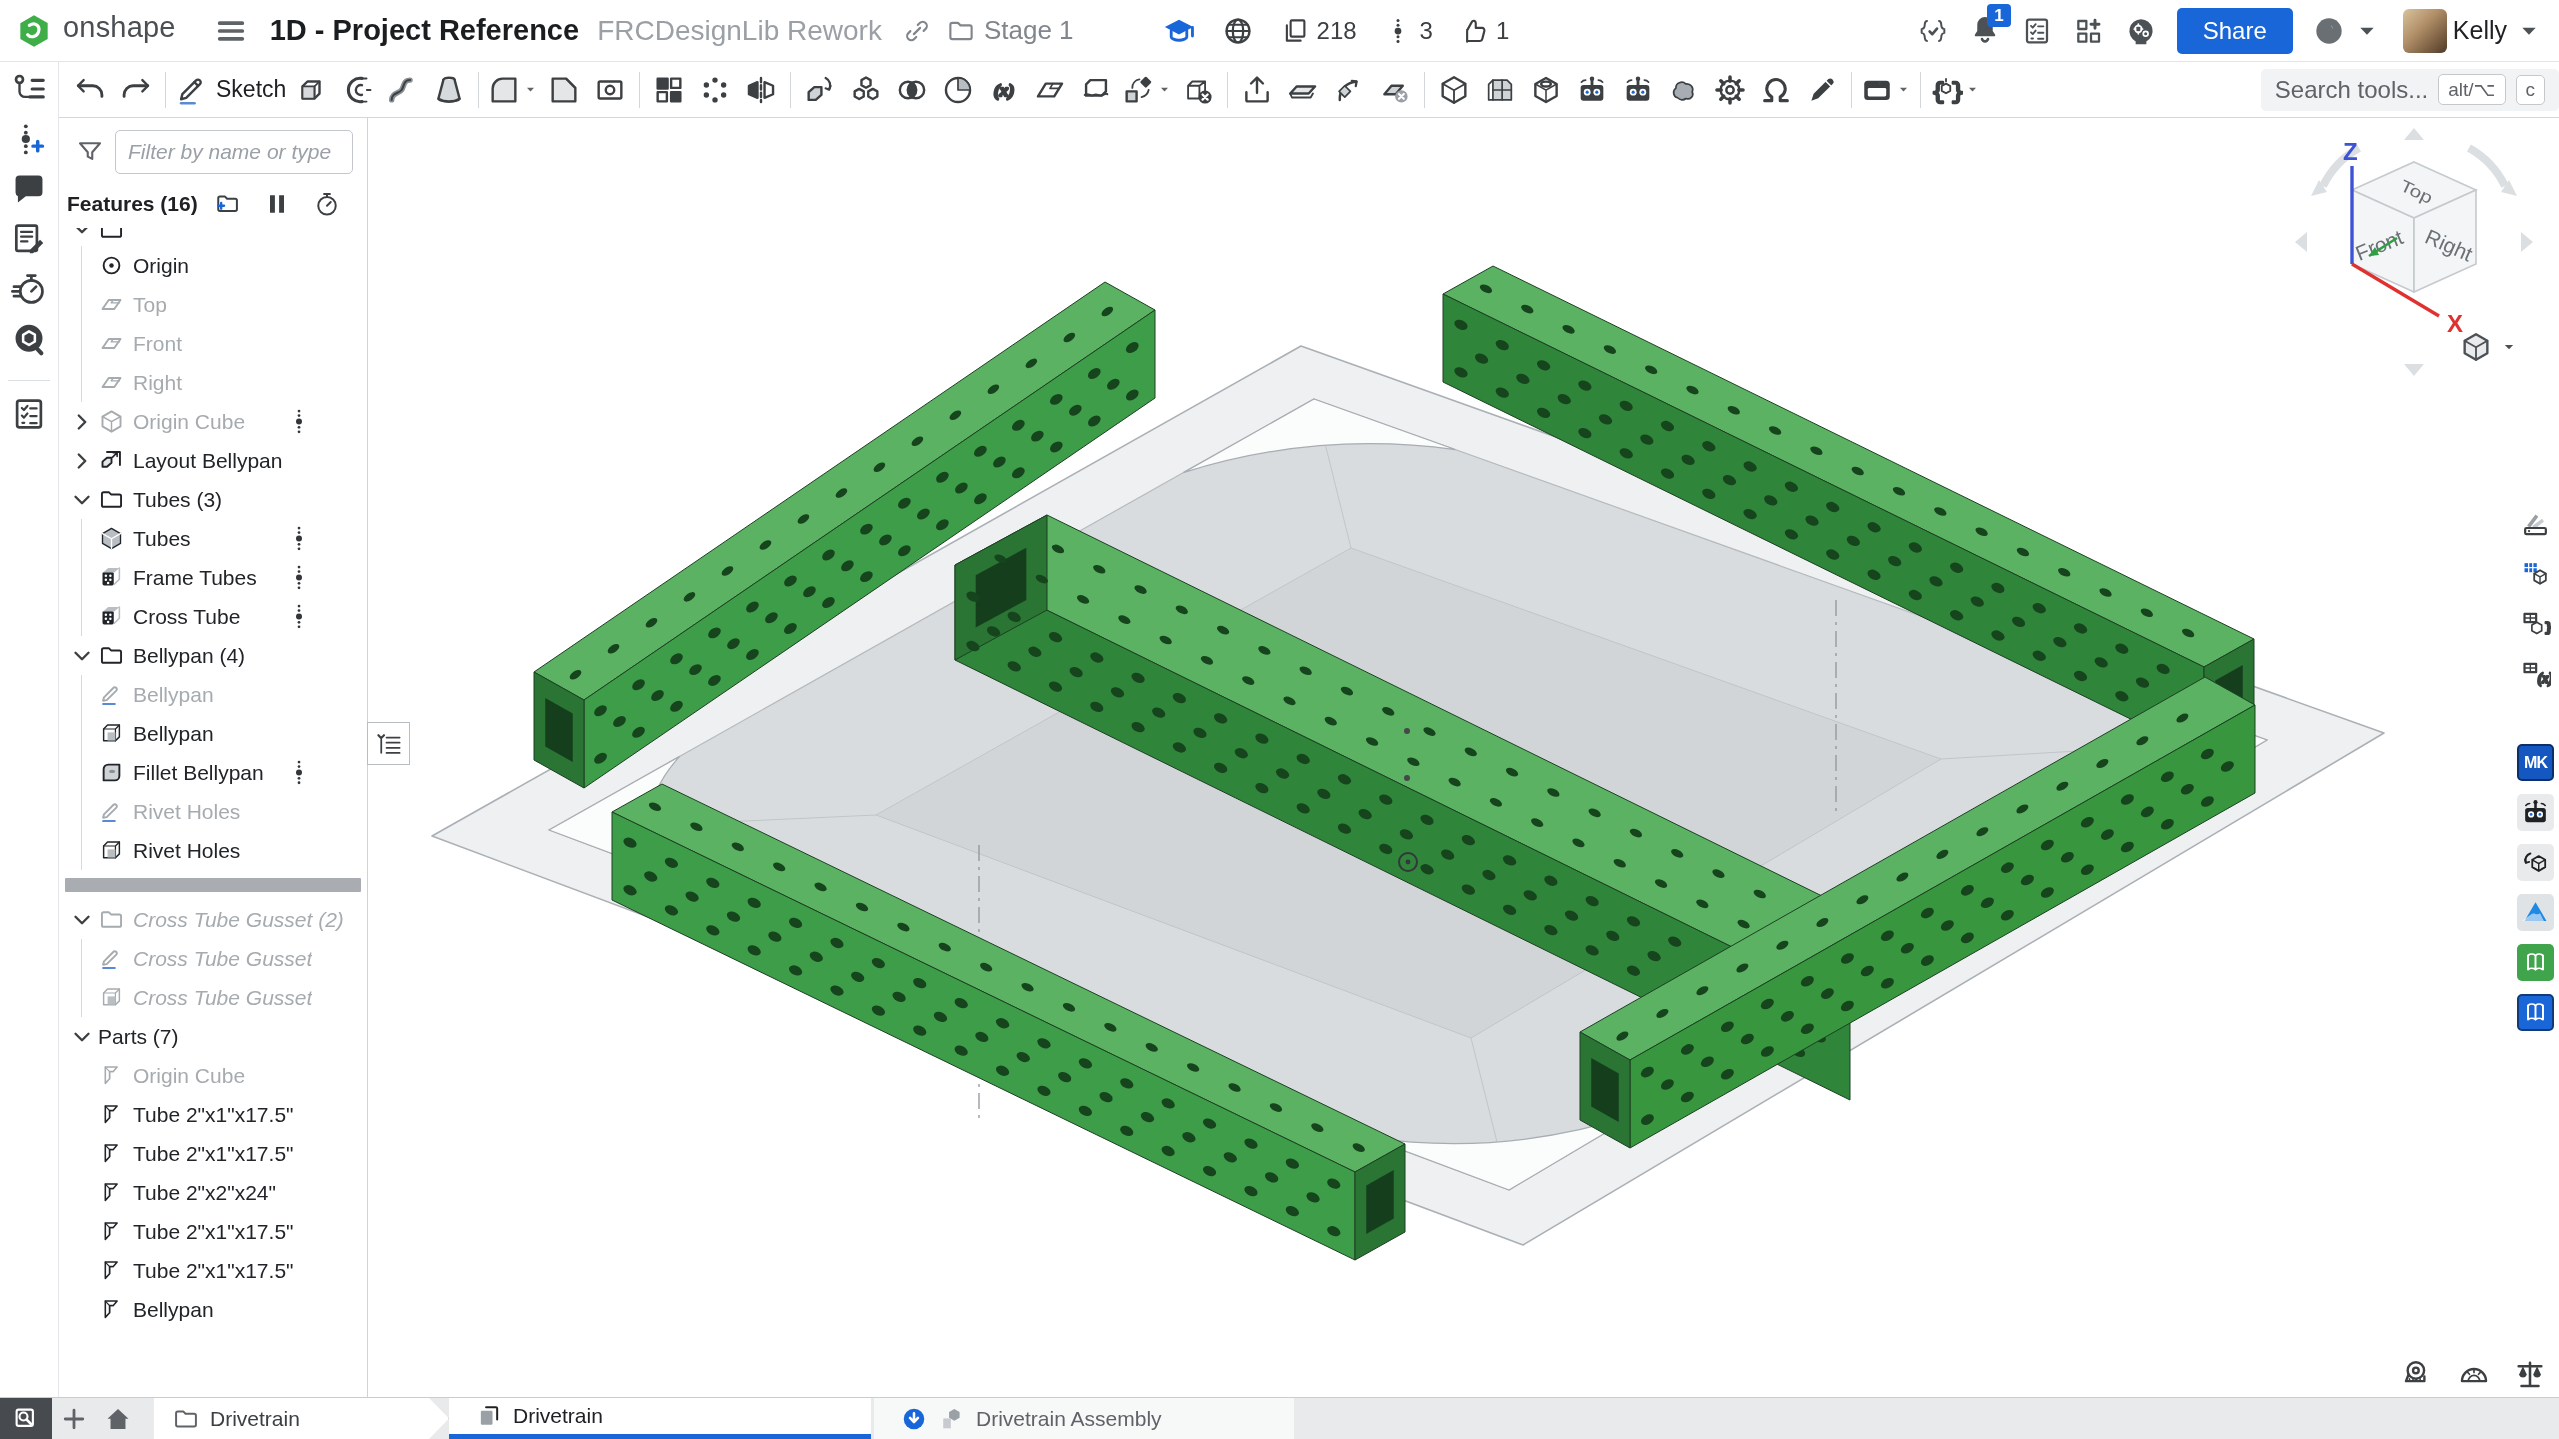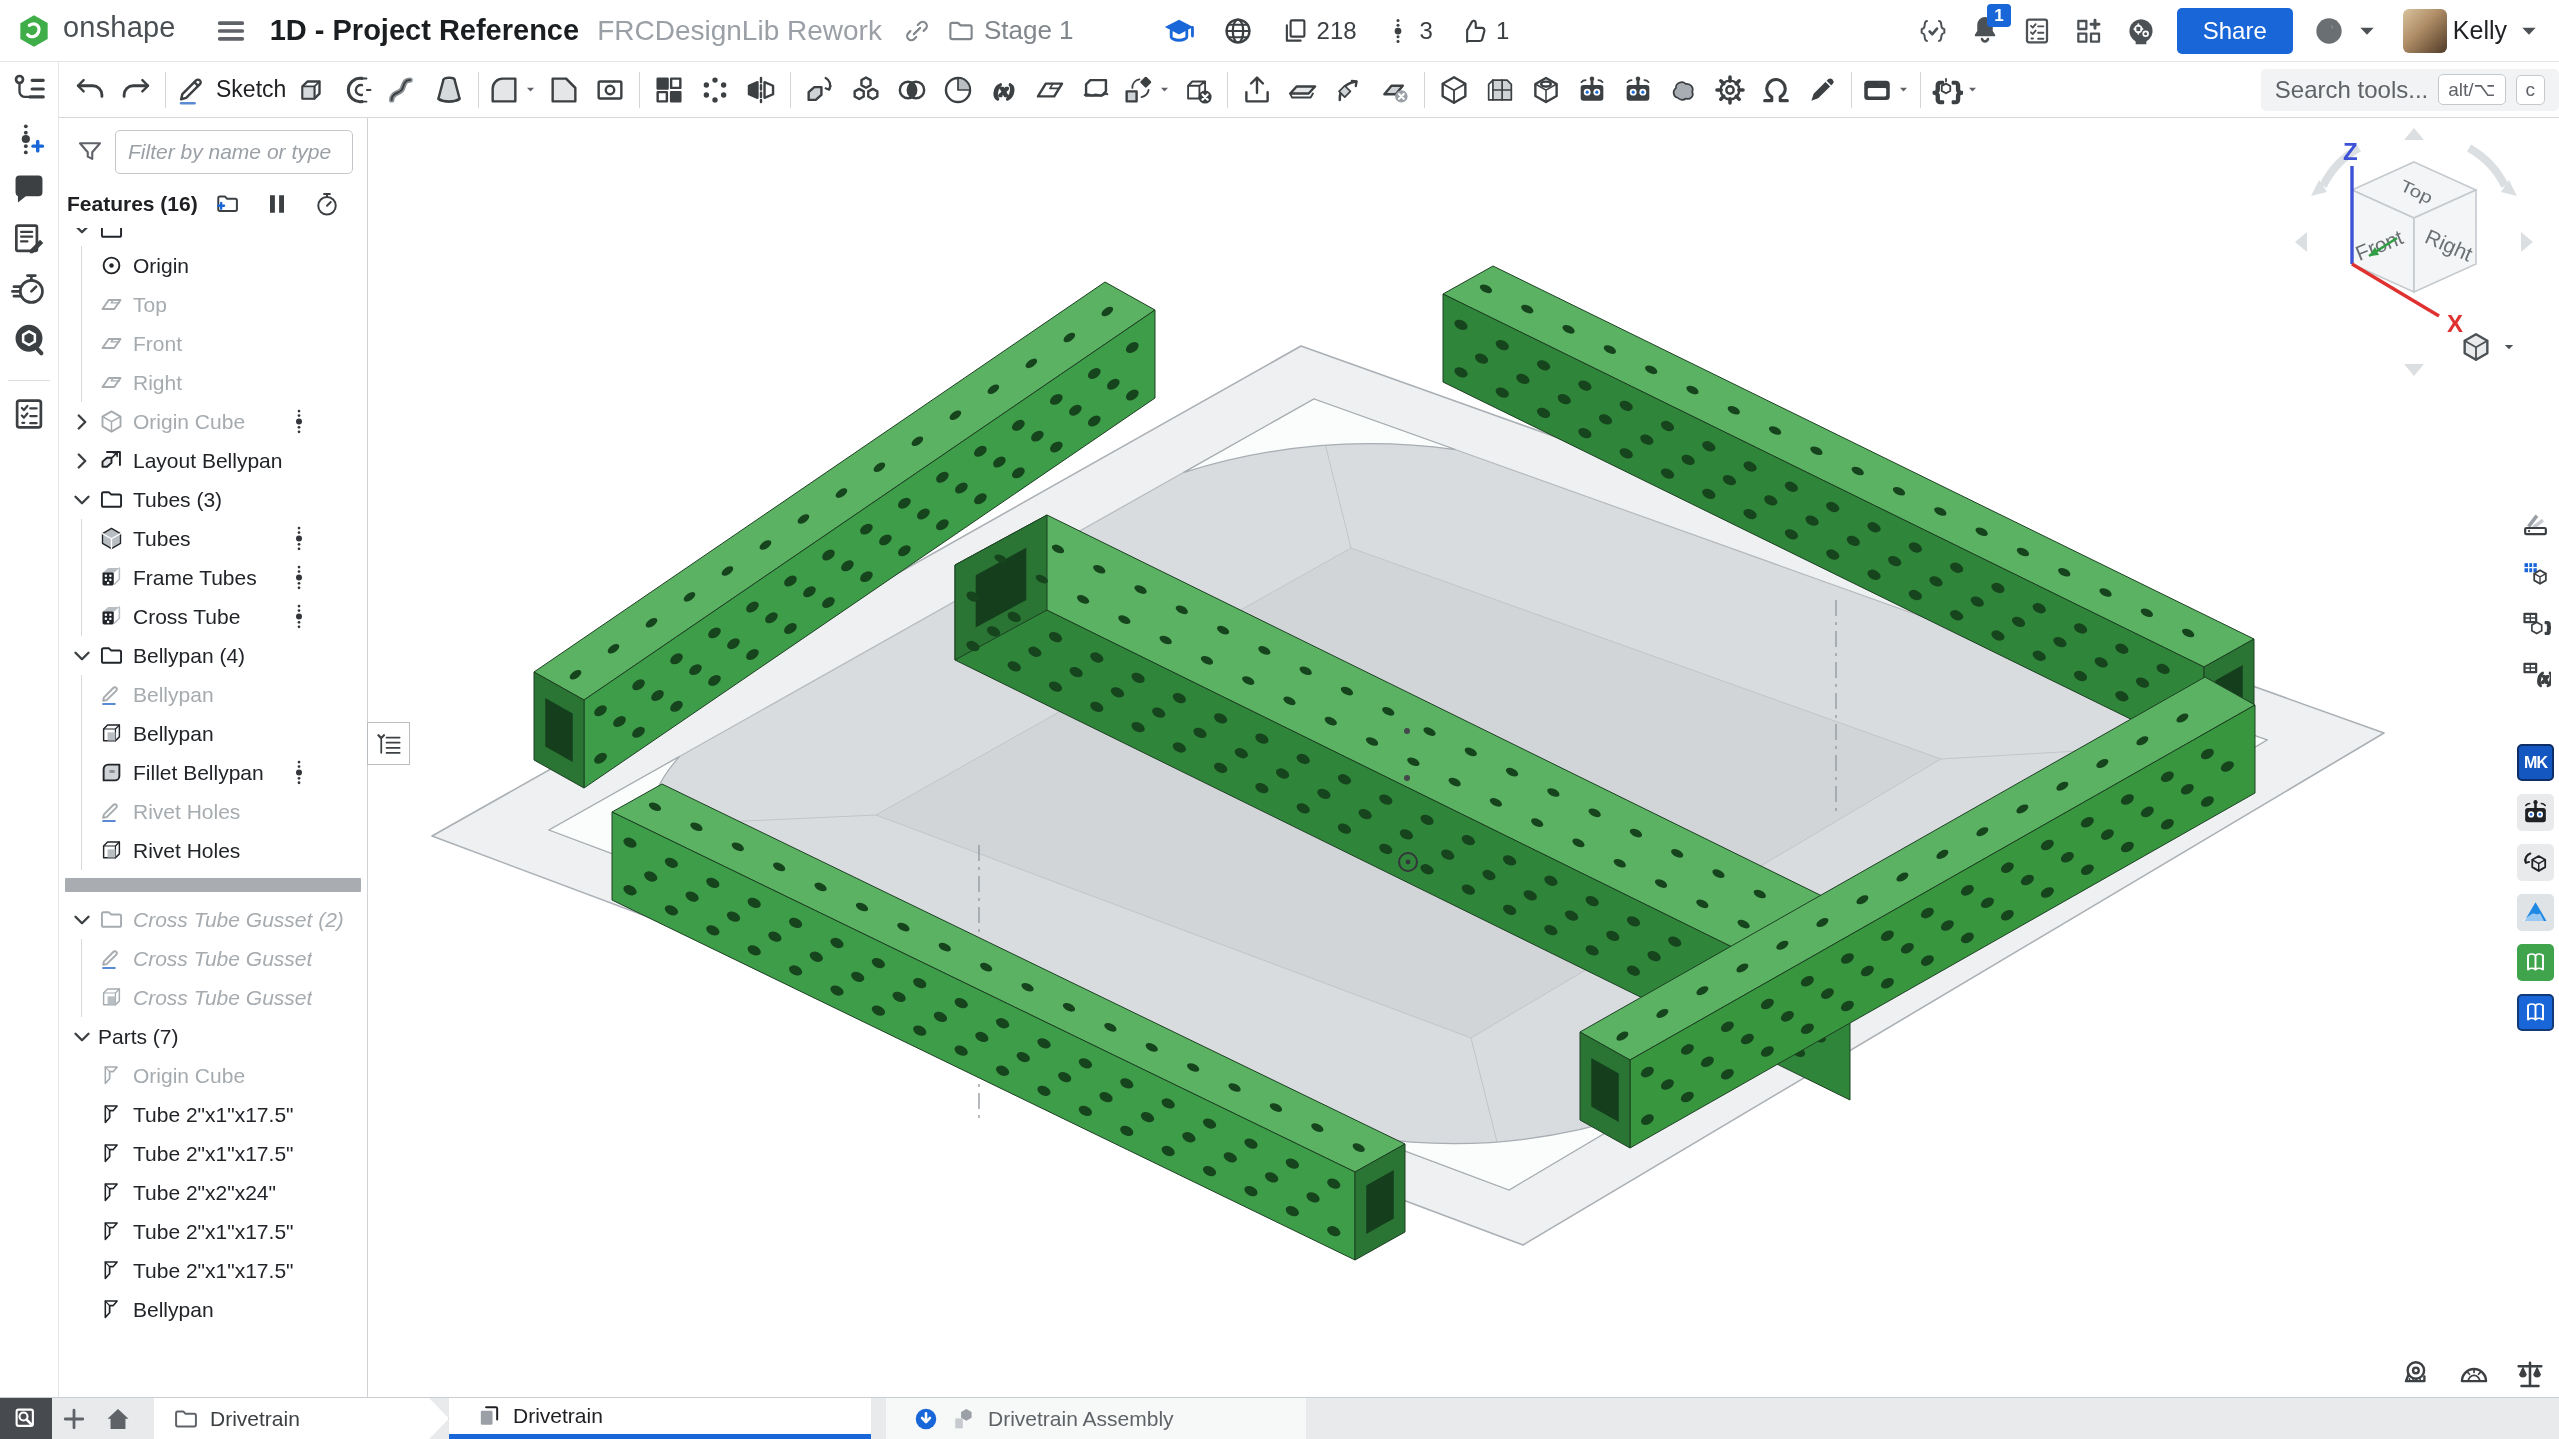--- a/index.html
+++ b/index.html
@@ -128,21 +128,21 @@
   .bar-btn .ic { width:28px; height:28px; }
   .crumb-tab { margin-left:14px; background:#fff; display:flex; align-items:center; gap:10px;
     padding:0 36px 0 18px; font-size:21px; color:#3c4043; cursor:pointer; flex:none;
     clip-path:polygon(0 0, calc(100% - 20px) 0, 100% 50%, calc(100% - 20px) 100%, 0 100%);
     border-right:1px solid #c9ccd0; width:295px; }
   .crumb-tab .ic { width:28px; height:28px; color:#5f6368; flex:none; }
   .tab { display:flex; align-items:center; gap:10px; padding:0 26px; font-size:21px;
     cursor:pointer; flex:none; }
   .tab .ic { width:28px; height:28px; flex:none; }
   .tab.active { background:#fff; color:#202124; border-bottom:5px solid #1966d8; width:422px; }
-  .tab.inactive { background:#f7f8f8; color:#5f6368; margin-left:15px; width:420px; }
+  .tab.inactive { background:#f7f8f8; color:#5f6368; margin-left:3px; width:420px; }
 </style>
 </head>
 <body>
 
 <header class="topbar">
   <div class="logo">
     <span class="mark ic">
       <svg viewBox="0 0 24 24">
           <path d="M12 2.5l8.2 4.7v9.6L12 21.5l-8.2-4.7V7.3z" fill="#3fae49" stroke="none"></path>
           <path d="M9.2 8.6c3.8-2.4 6.8.8 5.4 4.2-1.2 3-4.8 3.4-6.4 1.4" stroke="#fff" stroke-width="1.9" fill="none"></path>

